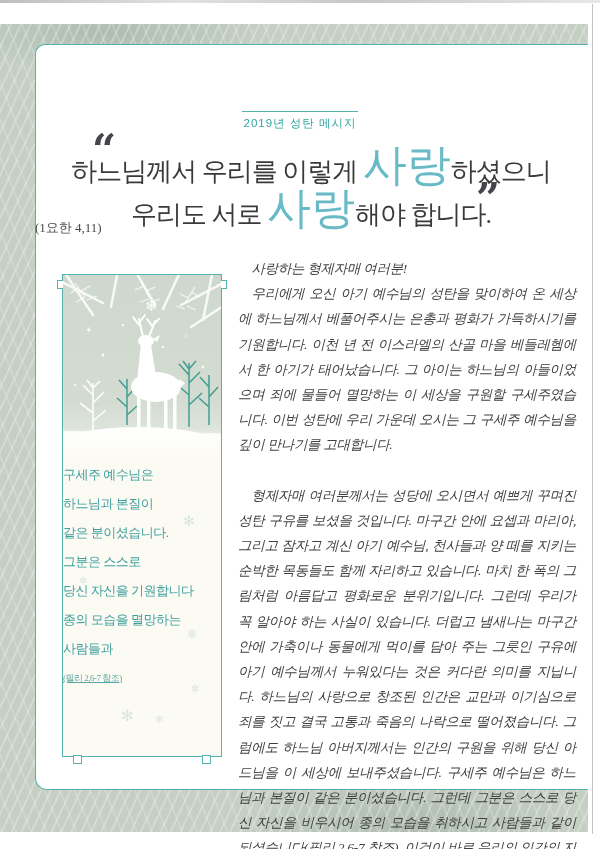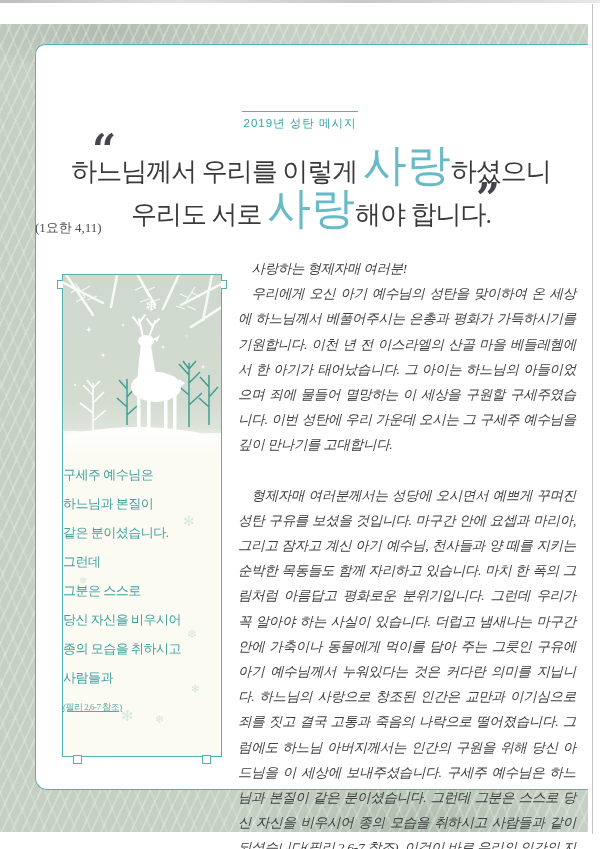--- a/index.html
+++ b/index.html
@@ -164,24 +164,23 @@
       <ellipse cx="10" cy="178" rx="60" ry="22" fill="#ffffff" opacity=".9"></ellipse>
       <ellipse cx="150" cy="182" rx="55" ry="24" fill="#ffffff" opacity=".9"></ellipse>
     </svg>
     <div class="illu-fade"></div>
   </div>
 
   <div class="verse">
     <div>구세주 예수님은</div>
     <div>하느님과 본질이</div>
     <div>같은 분이셨습니다.</div>
-    <div>그런데</div>
     <div>그분은 스스로</div>
-    <div>당신 자신을 비우시어</div>
-    <div>종의 모습을 취하시고</div>
+    <div>당신 자신을 기원합니다</div>
+    <div>종의 모습을 멸망하는</div>
     <div>사람들과</div>
     <div class="small">(필리 2,6-7 참조)</div>
   </div>
 
   <span class="flake" style="left:120px;top:238px;font-size:14px;">✻</span>
   <span class="flake" style="left:16px;top:300px;font-size:10px;">❄</span>
   <span class="flake" style="left:124px;top:352px;font-size:12px;">❄</span>
   <span class="flake" style="left:58px;top:432px;font-size:15px;">✻</span>
   <span class="flake" style="left:92px;top:438px;font-size:11px;">❄</span>
   <span class="flake" style="left:128px;top:408px;font-size:10px;">✻</span>

